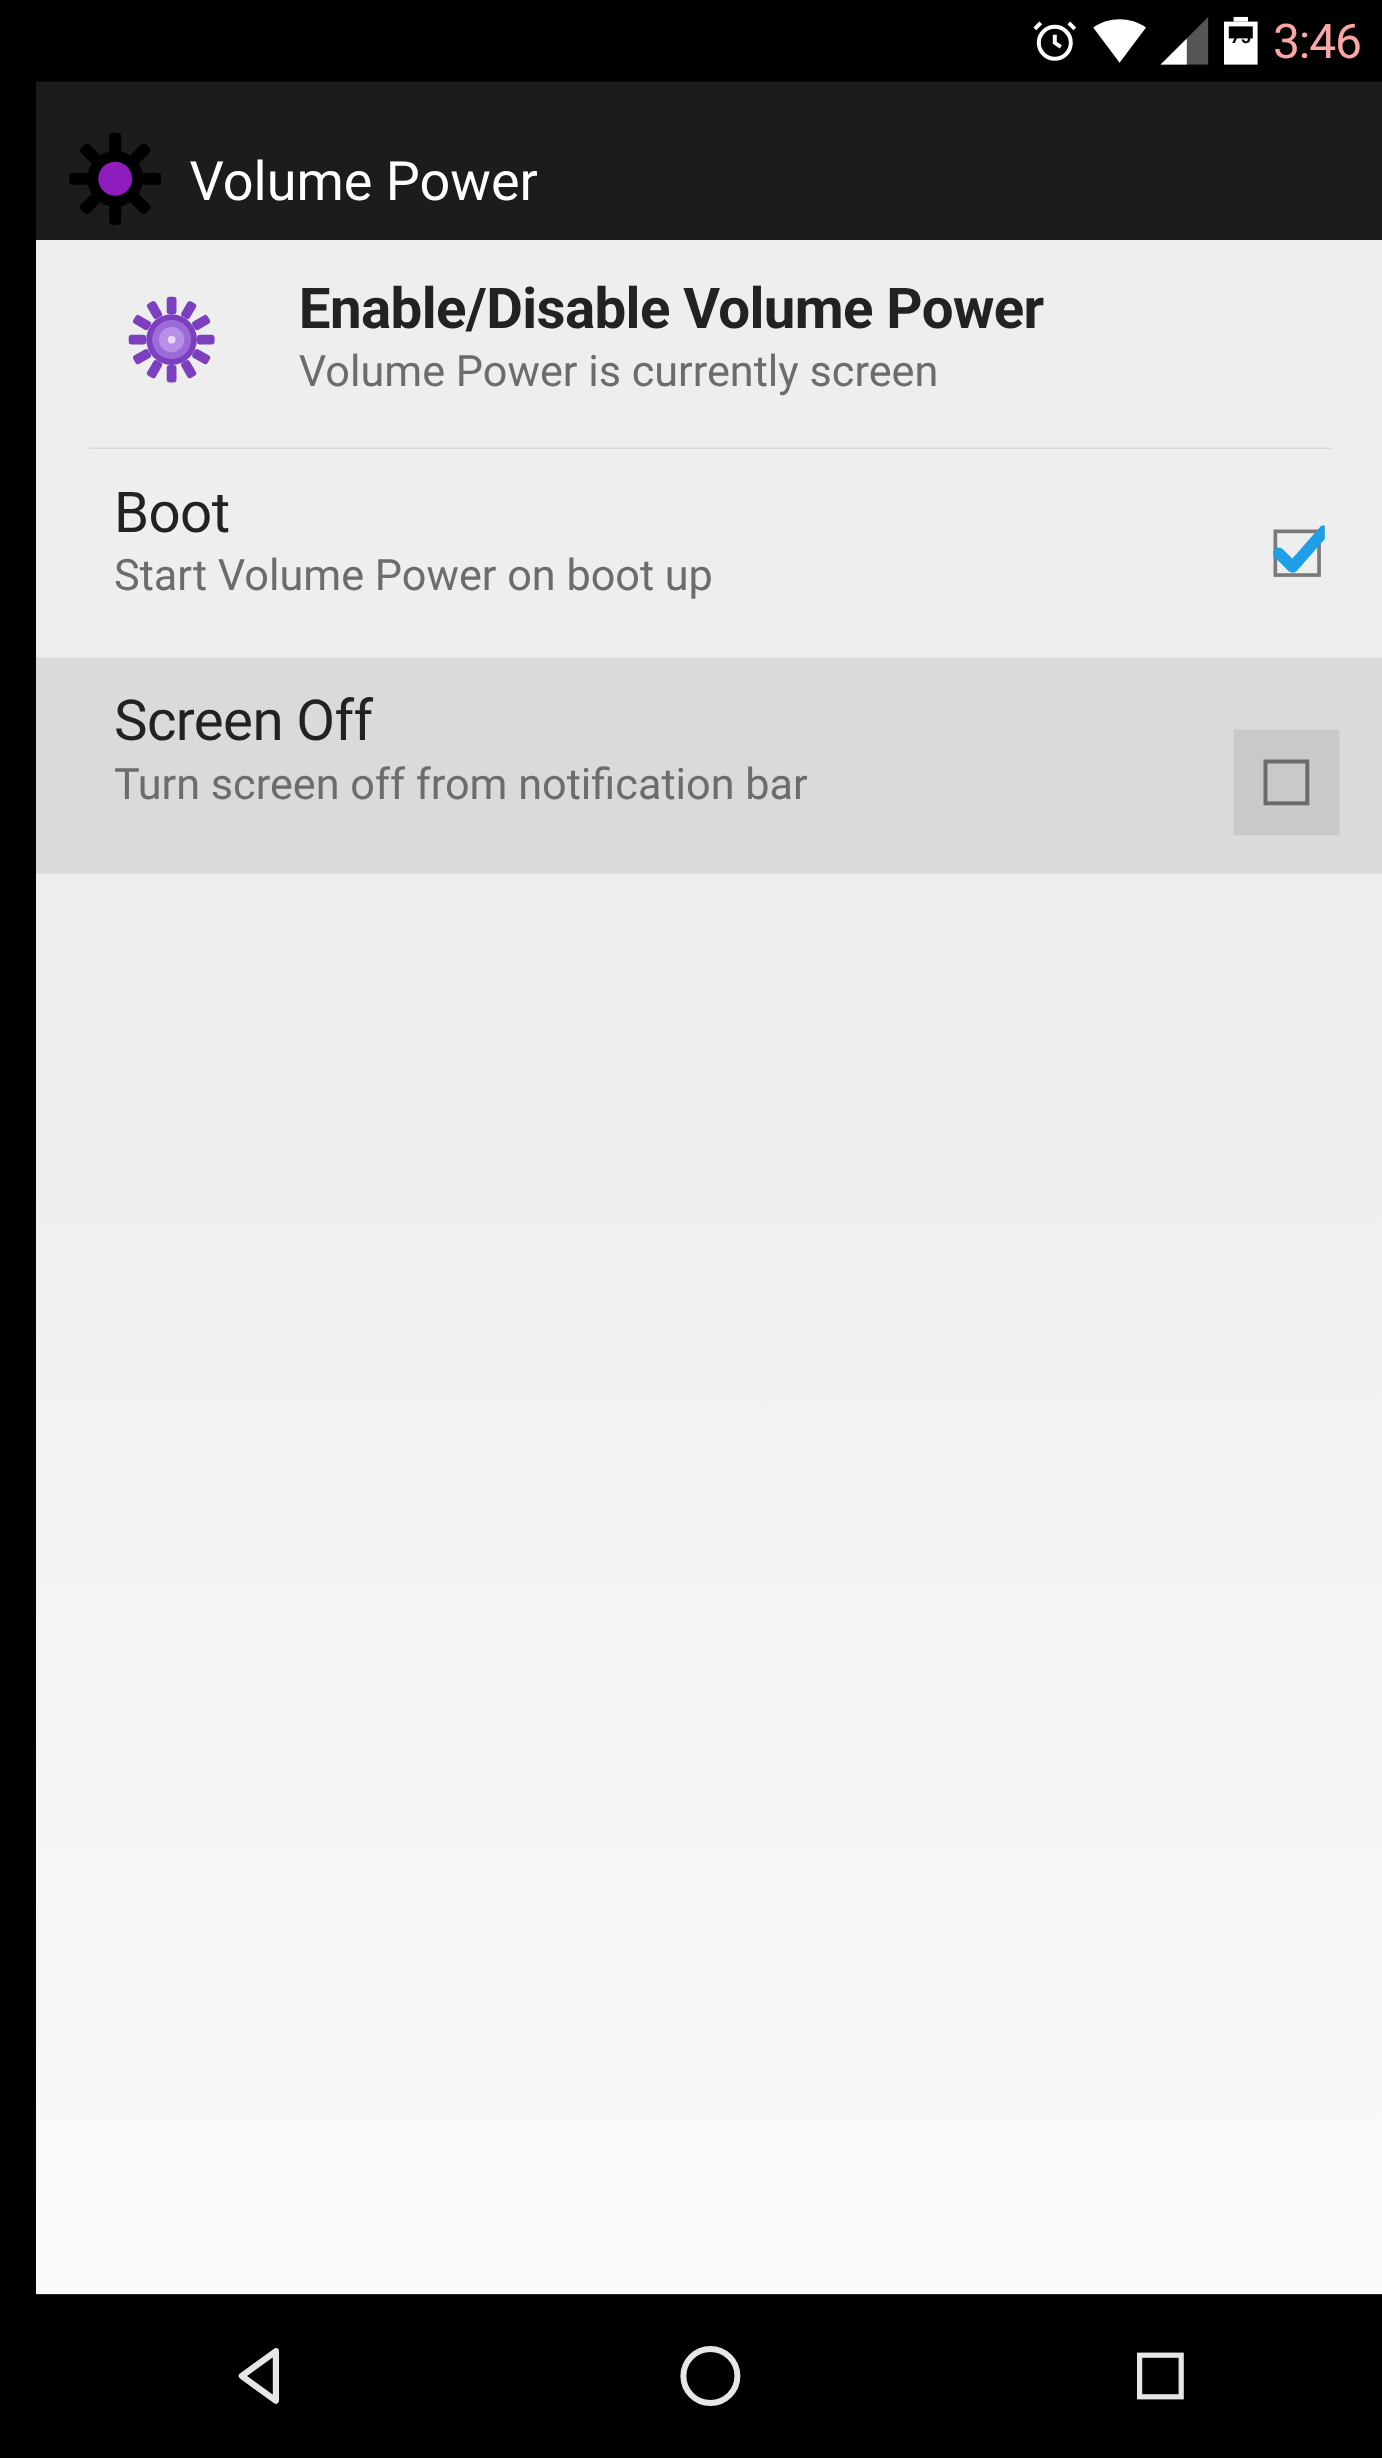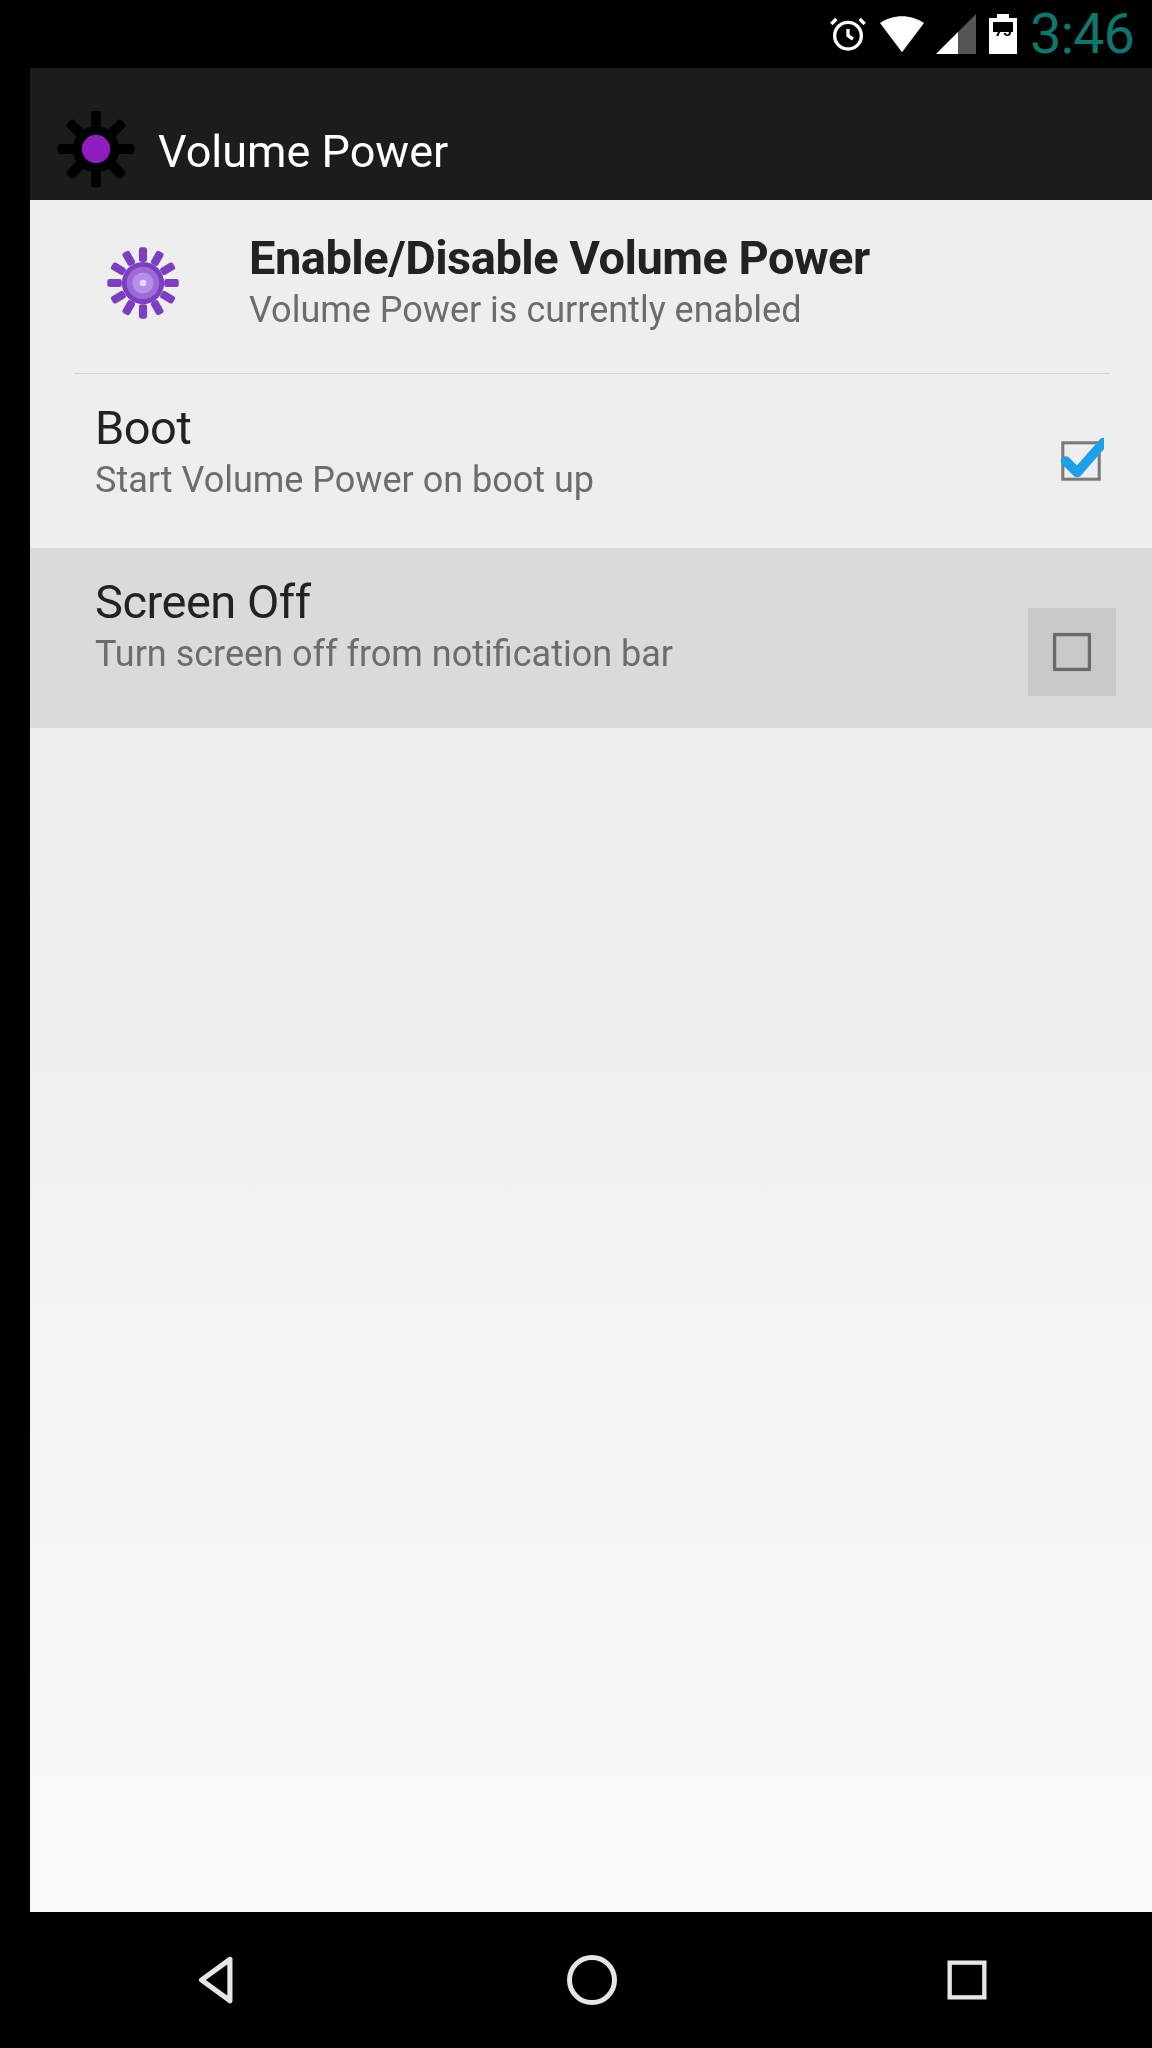--- a/index.html
+++ b/index.html
@@ -8,21 +8,21 @@
 
   .phone { position:absolute; left:0; top:0; width:1152px; height:2048px; background:#000;margin-left:16px; }
 
   
   
   .content-frame { position:absolute; left:14px; width:1124px; top:0; bottom:0; }
 
   
   .status-bar { position:absolute; top:0; left:0; right:0; height:68px; background:#000; color:#fff; }
   .status-right { position:absolute; right:20px; top:0; height:68px; display:flex; align-items:center; gap:12px; }
-  .status-right .clock { font-size:56px; font-weight:400; letter-spacing:-1px; color:#0f766e; }
+  .status-right .clock { font-size:40px; font-weight:400; letter-spacing:-1px; color:#fca5a5; }
   .status-right svg { display:block; }
   .bat-wrap { position:relative; width:30px; height:40px; }
   .bat-wrap .bat-txt { position:absolute; left:0; right:0; top:8px; text-align:center; font-size:15px; font-weight:700; color:#000; }
 
   
   .action-bar { position:absolute; top:68px; left:0; right:0; height:166px; background:#1c1c1c; display:flex; align-items:center; padding-left:26px; }
   .action-bar .ab-title { color:#fff; font-size:45px; font-weight:400; margin-left:22px; }
 
   
   .body-area { position:absolute; top:200px; left:0; right:0; bottom:136px;
@@ -137,21 +137,21 @@
                 <rect x="37" y="21.5" width="9" height="5" rx="1.5" transform="rotate(60 24 24)"></rect>
               </g>
             </g>
             <circle cx="24" cy="24" r="10" fill="#9C6BD6"></circle>
             <circle cx="24" cy="24" r="6.5" fill="#B78FE8"></circle>
             <circle cx="24" cy="24" r="2" fill="#E9D7FF"></circle>
           </svg>
         </span>
         <div class="txt">
           <div class="t-title">Enable/Disable Volume Power</div>
-          <div class="t-sub">Volume Power is currently enabled</div>
+          <div class="t-sub">Volume Power is currently screen</div>
         </div>
       </div>
 
       <div class="sep"></div>
 
       <div class="row-pref row-boot">
         <div class="txt">
           <div class="t-title">Boot</div>
           <div class="t-sub">Start Volume Power on boot up</div>
         </div>

